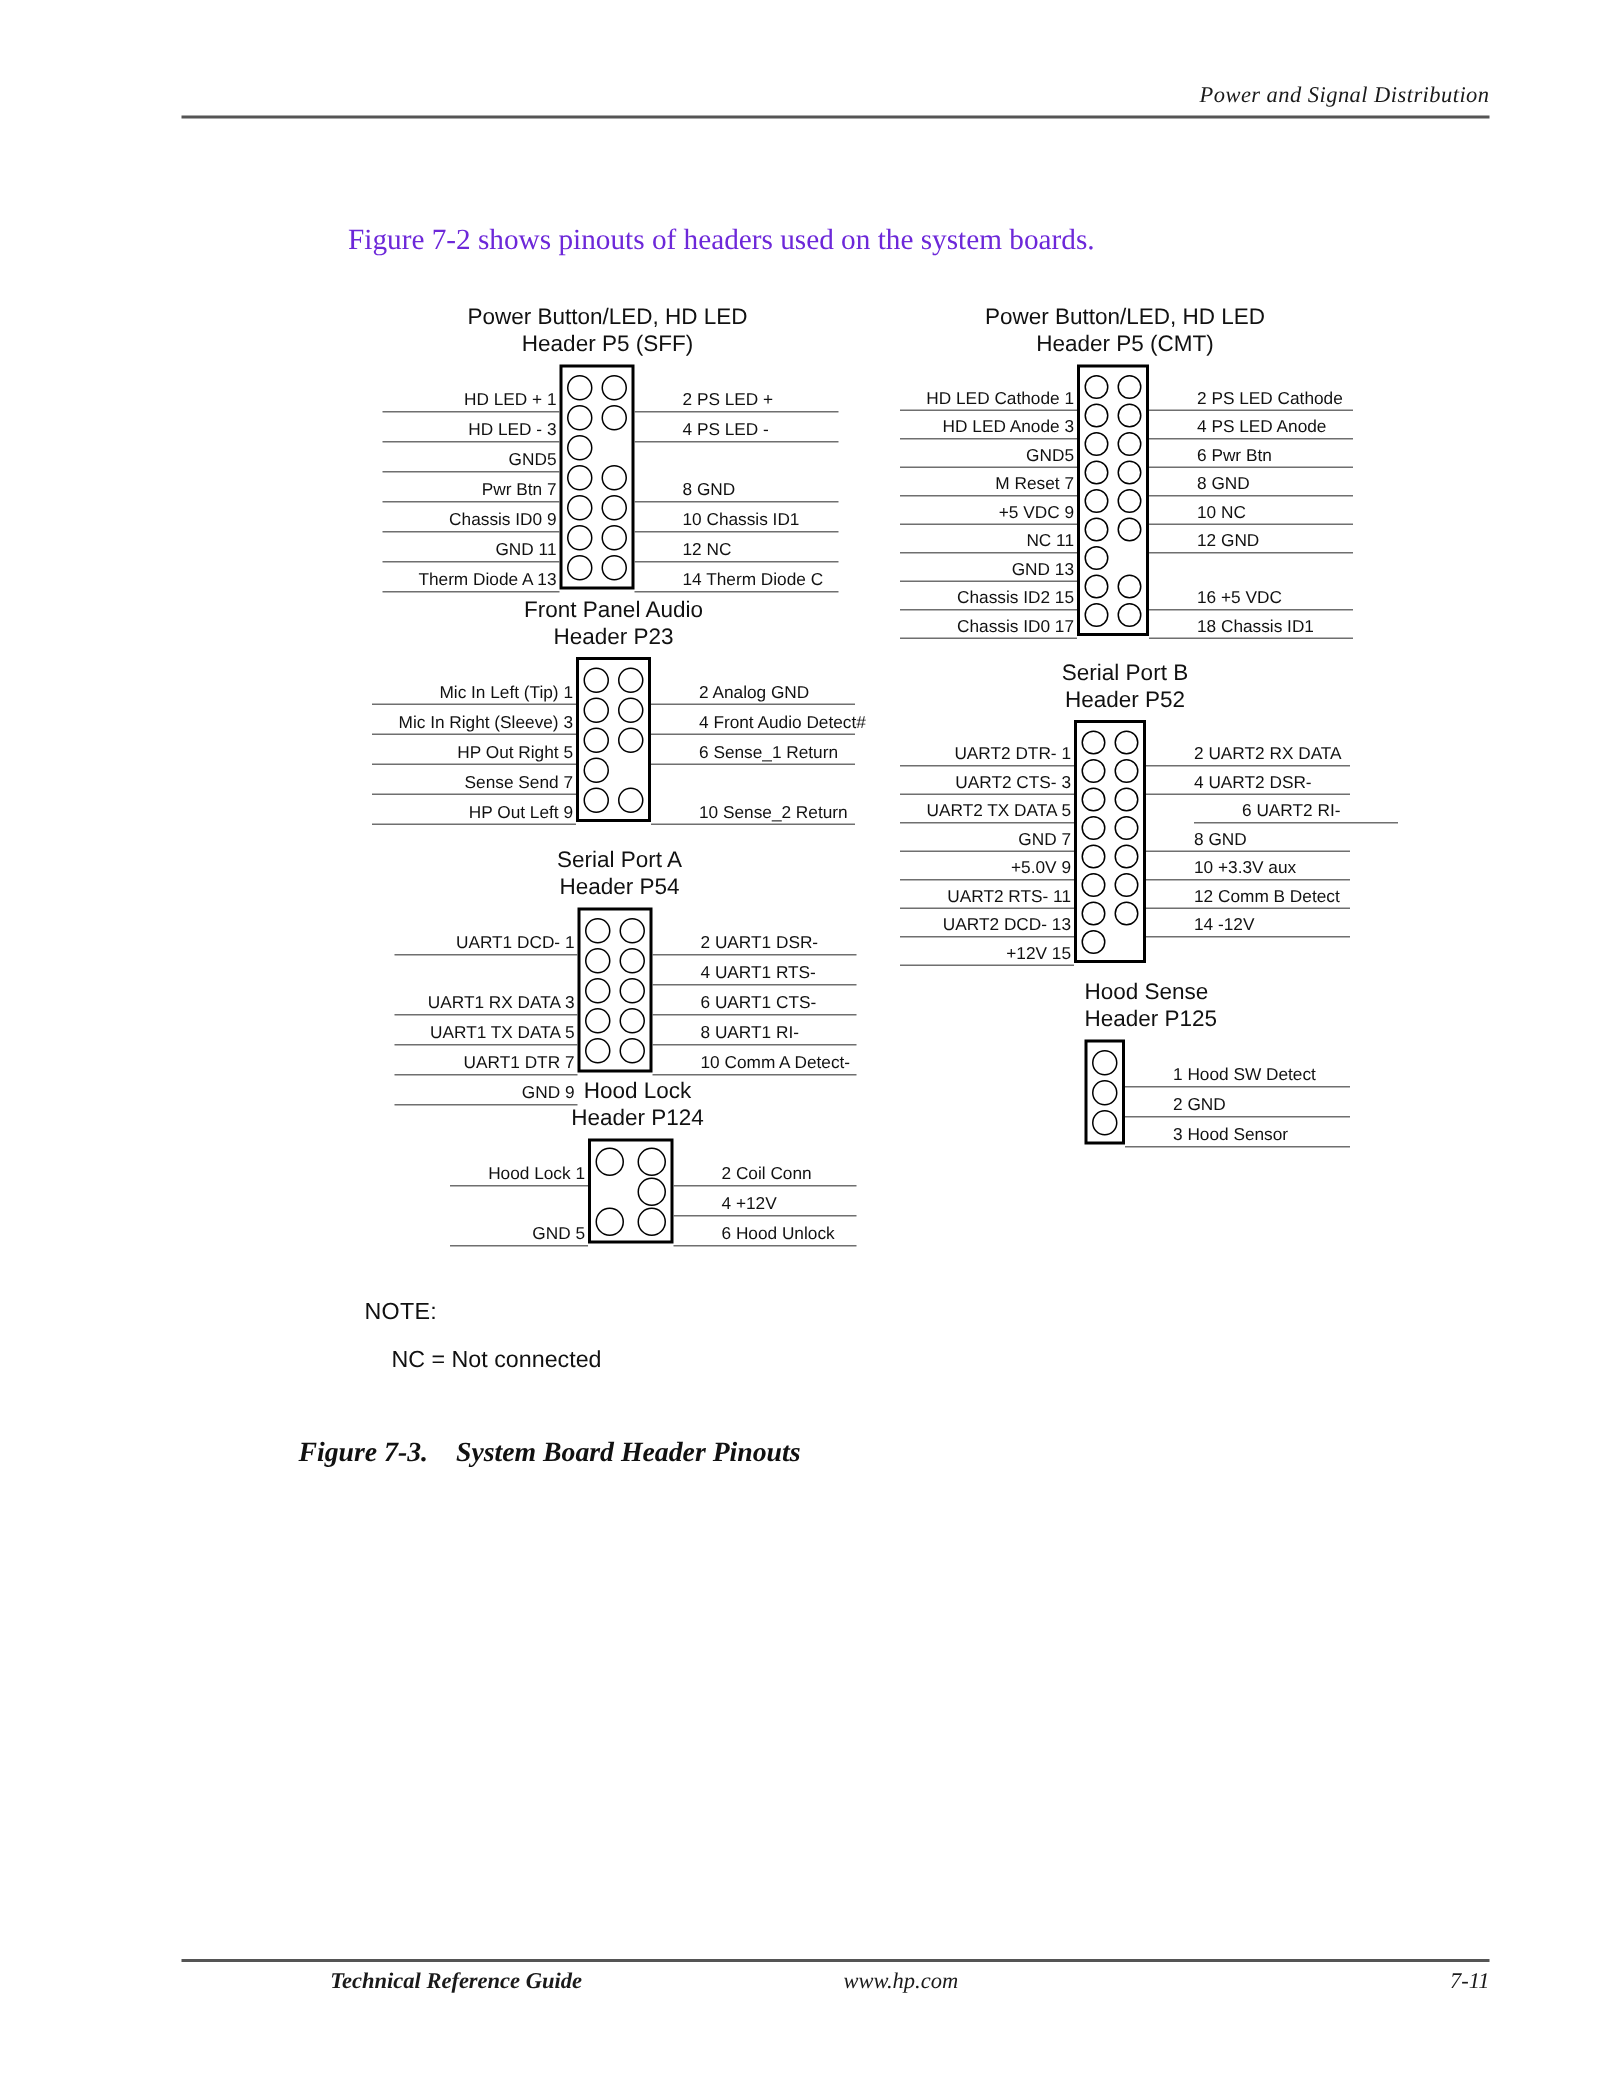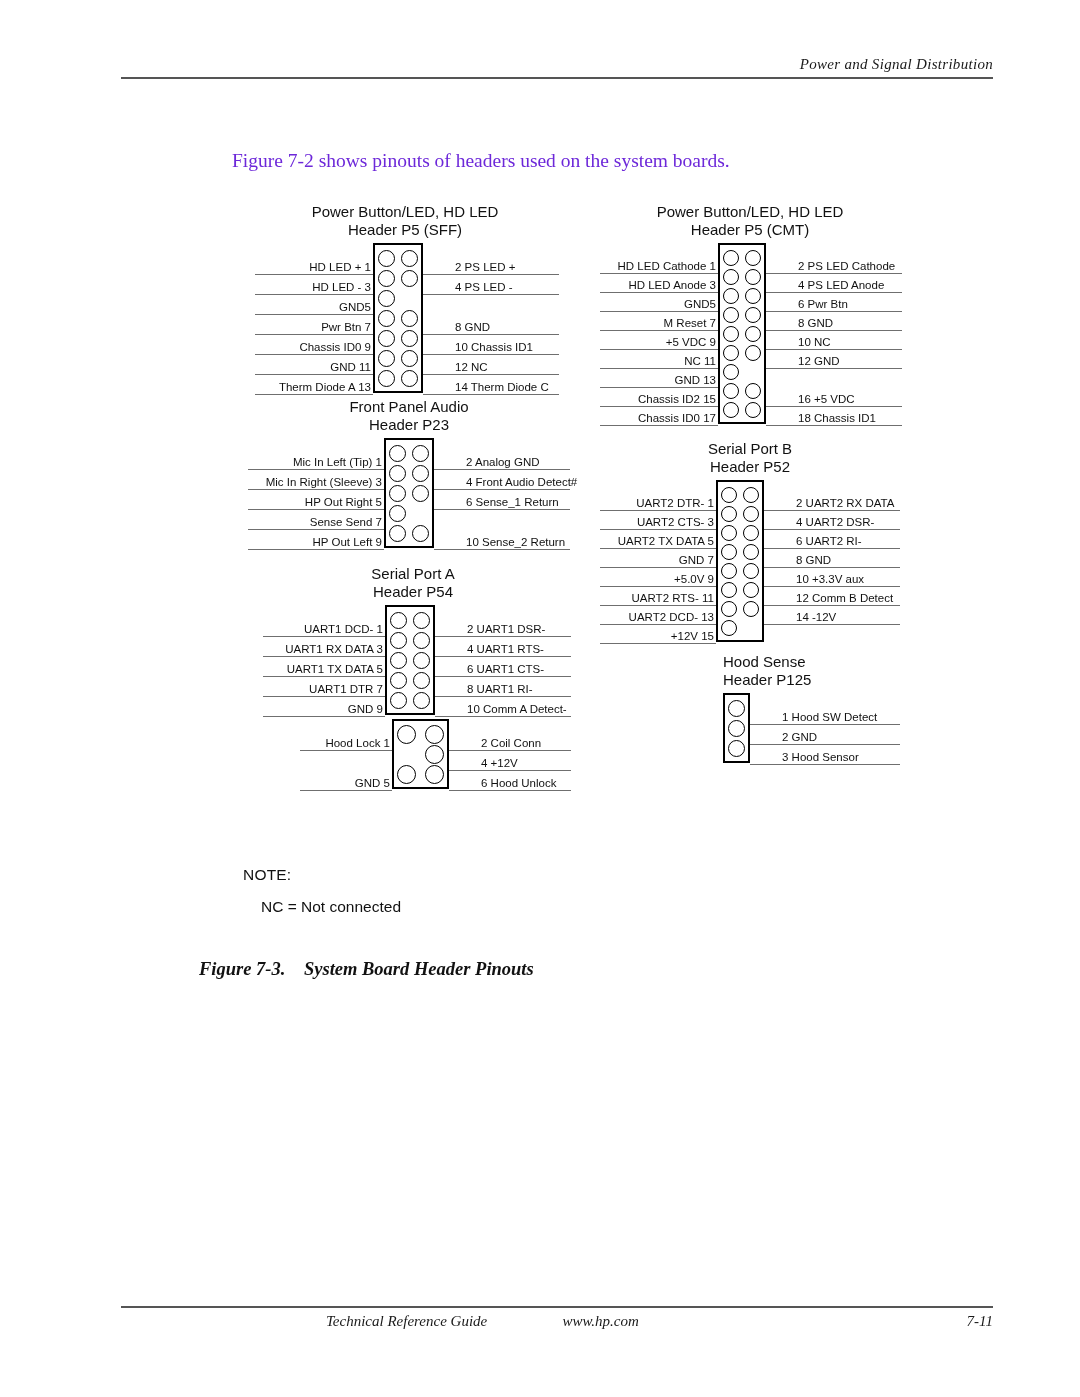--- a/index.html
+++ b/index.html
@@ -137,21 +137,21 @@
   }
   #footer .ft-rule{ height:2px;background:#555;width:100%; }
   #footer .ft-row{
     display:flex;align-items:baseline;
     padding-top:5px;
     font-family:"Liberation Serif", serif;
     font-style:italic;
     font-size:15px;
     color:#1a1a1a;
   }
-  #footer .ft-left{ width:42%; text-align:right; }
+  #footer .ft-left{ width:42%; text-align:center;font-weight:bold; }
   #footer .ft-mid{ width:26%; text-align:center; }
   #footer .ft-right{ width:32%; text-align:right; }
 </style>
 </head>
 <body>
 
 <div id="running-header">
   <div class="rh-text">Power and Signal Distribution</div>
   <div class="rh-rule"></div>
 </div>
@@ -374,38 +374,38 @@
             <div class="pin" style="width: 16px; height: 16px;"></div>
           </div>
           <div class="prow" style="height: 19px; gap: 6px;">
             <div class="pin" style="width: 16px; height: 16px;"></div>
             <div class="pin none" style="width: 16px; height: 16px;"></div>
           </div>
         </div>
         <div class="side r" style="margin-top: 11.5px;">
           <div class="lab" style="width: 136px; height: 19px;">2 UART2 RX DATA</div>
           <div class="lab" style="width: 136px; height: 19px;">4 UART2 DSR-</div>
-          <div class="lab" style="width: 136px; height: 19px;">6 UART2 RI-</div>
+          <div class="lab" style="width: 136px; height: 19px; margin-left: 32px;">6 UART2 RI-</div>
           <div class="lab" style="width: 136px; height: 19px;">8 GND</div>
           <div class="lab" style="width: 136px; height: 19px;">10 +3.3V aux</div>
           <div class="lab" style="width: 136px; height: 19px;">12 Comm B Detect</div>
           <div class="lab" style="width: 136px; height: 19px;">14 -12V</div>
           <div class="lab blank" style="width: 136px; height: 19px;"></div>
         </div>
       </div>
     </div>
   <div class="blk" id="blk-p54-serial-a" style="left:263px; top:565px;">
       <div class="blk-title" style="width: 300px;">
         <div>Serial Port A</div>
         <div>Header P54</div>
       </div>
       <div class="conn">
         <div class="side l" style="margin-top: 12px;">
           <div class="lab" style="width: 122px; height: 20px;">UART1 DCD- 1</div>
-          <div class="lab" style="width: 122px; height: 20px;">UART1 RX DATA 3</div>
+          <div class="lab" style="width: 122px; height: 20px; margin-top: 20px;">UART1 RX DATA 3</div>
           <div class="lab" style="width: 122px; height: 20px;">UART1 TX DATA 5</div>
           <div class="lab" style="width: 122px; height: 20px;">UART1 DTR 7</div>
           <div class="lab" style="width: 122px; height: 20px;">GND 9</div>
         </div>
         <div class="body" style="width: 50px; padding-top: 3px; padding-bottom: 3px;">
           <div class="prow" style="height: 20px; gap: 6px;">
             <div class="pin" style="width: 17px; height: 17px;"></div>
             <div class="pin" style="width: 17px; height: 17px;"></div>
           </div>
           <div class="prow" style="height: 20px; gap: 6px;">
@@ -452,20 +452,24 @@
           </div>
         </div>
         <div class="side r" style="margin-top: 12px;">
           <div class="lab" style="width: 150px; height: 20px;">1 Hood SW Detect</div>
           <div class="lab" style="width: 150px; height: 20px;">2 GND</div>
           <div class="lab" style="width: 150px; height: 20px;">3 Hood Sensor</div>
         </div>
       </div>
     </div>
   <div class="blk" id="blk-p124-hood-lock" style="left:300px; top:719px;">
+      <div class="blk-title" style="width: 250px;">
+        <div>Hood Lock</div>
+        <div>Header P124</div>
+      </div>
       <div class="conn">
         <div class="side l" style="margin-top: 12px;">
           <div class="lab" style="width: 92px; height: 20px;">Hood Lock 1</div>
           <div class="lab blank" style="width: 92px; height: 20px;"></div>
           <div class="lab" style="width: 92px; height: 20px;">GND 5</div>
         </div>
         <div class="body" style="width: 57px; padding-top: 3px; padding-bottom: 3px;">
           <div class="prow" style="height: 20px; gap: 9px;">
             <div class="pin" style="width: 19px; height: 19px;"></div>
             <div class="pin" style="width: 19px; height: 19px;"></div>

